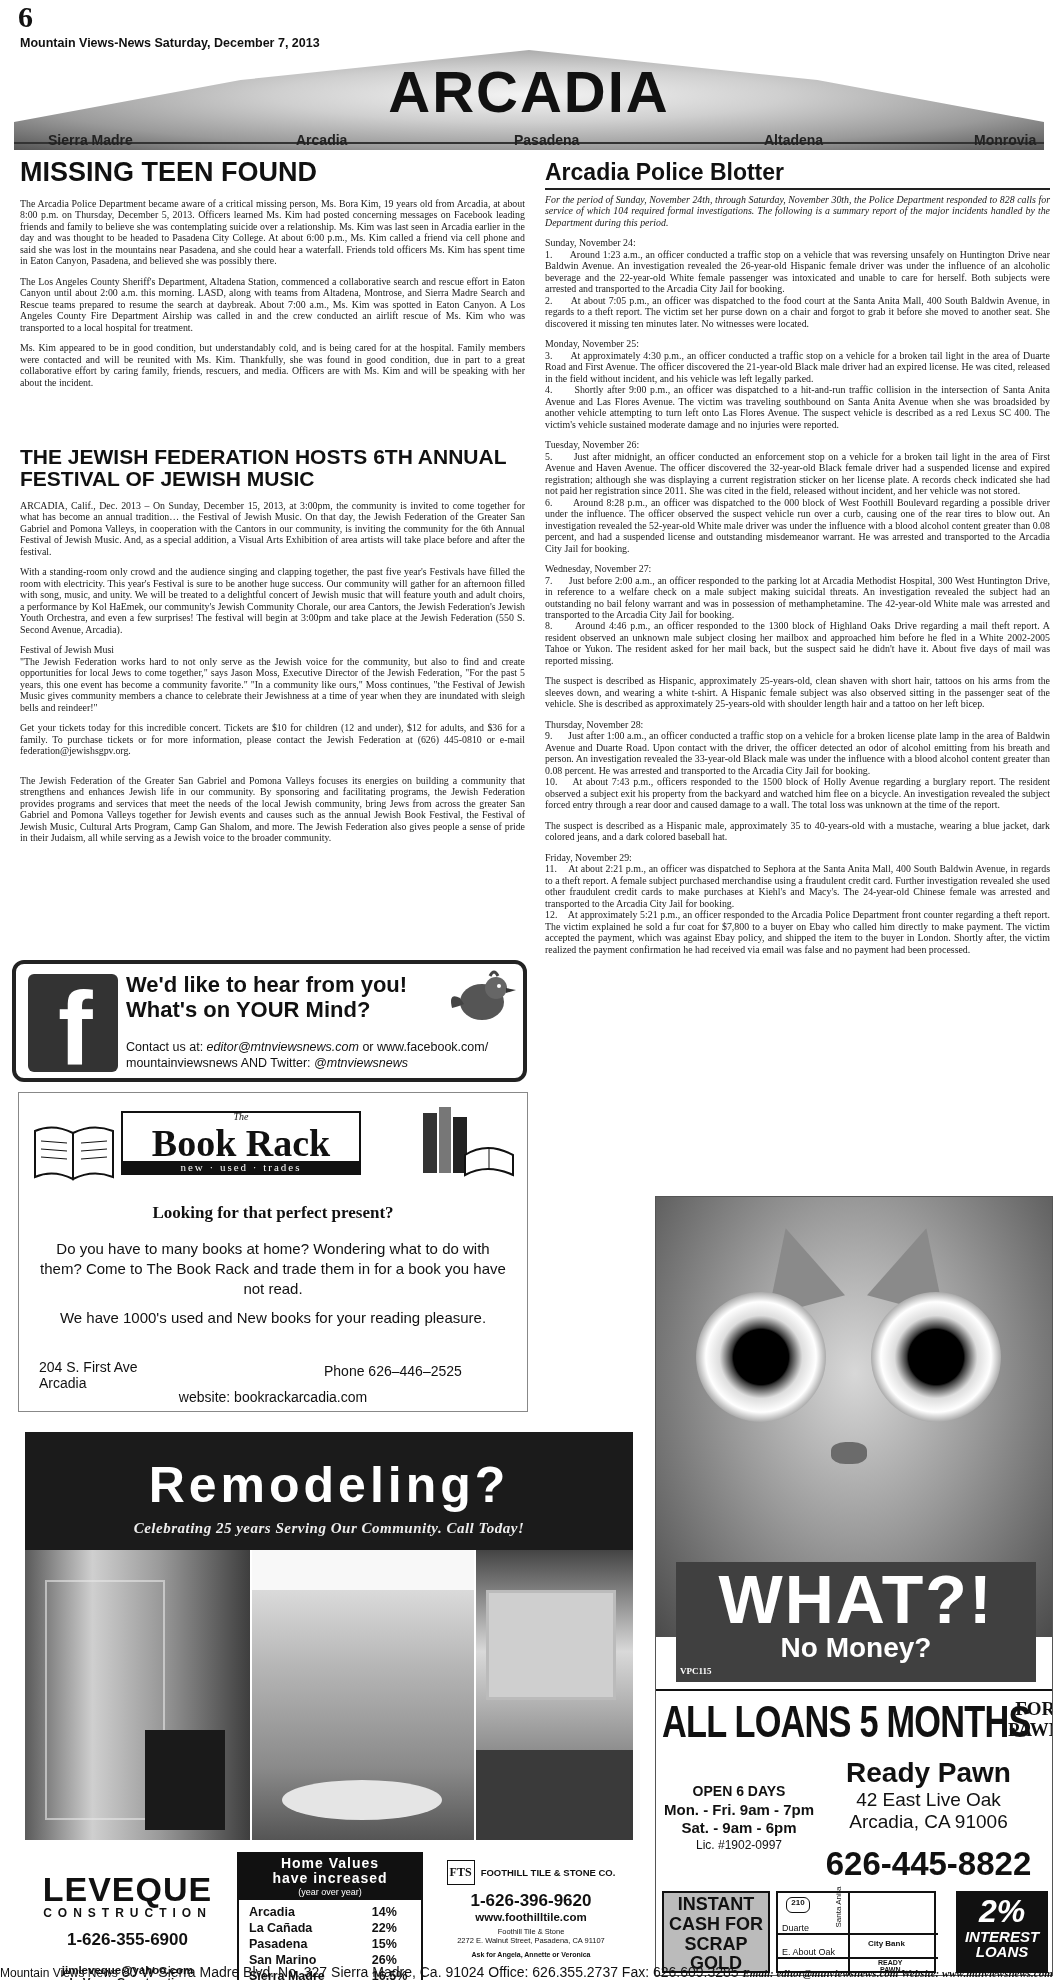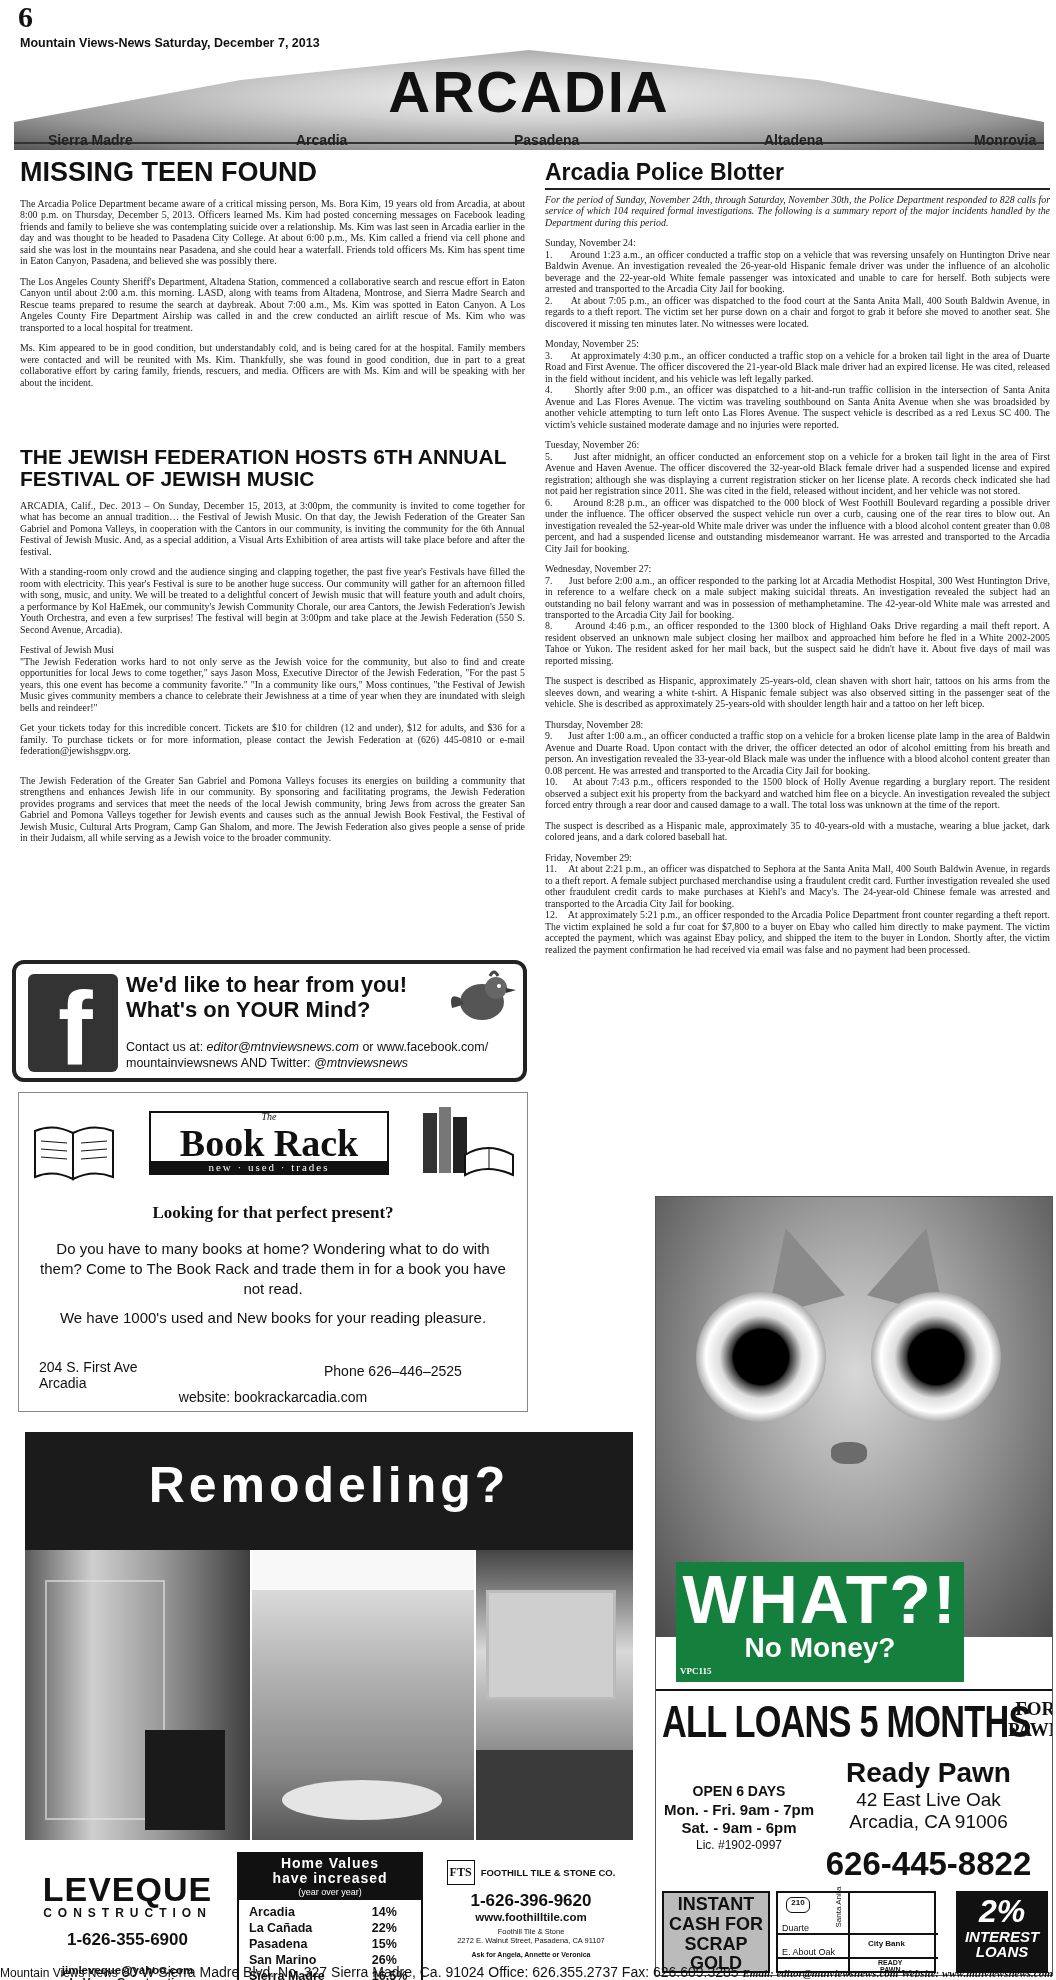--- a/index.html
+++ b/index.html
@@ -108,21 +108,21 @@
     <path d="M82 10 Q62 2 42 12 L42 58 Q62 48 82 56 Z" fill="#fff" stroke="#111" stroke-width="2"></path>
     <g stroke="#111" stroke-width="1">
         <line x1="10" y1="20" x2="36" y2="22"></line>
         <line x1="10" y1="28" x2="36" y2="30"></line>
         <line x1="10" y1="36" x2="36" y2="38"></line>
         <line x1="50" y1="22" x2="76" y2="20"></line>
         <line x1="50" y1="30" x2="76" y2="28"></line>
         <line x1="50" y1="38" x2="76" y2="36"></line>
       </g>
   </svg>
-  <div class="abs" style="left:130px;top:18px;width:240px;height:64px;border:2px solid #111;">
+  <div class="abs" style="left:102px;top:18px;width:240px;height:64px;border:2px solid #111;">
     <div class="abs serif italic" style="left:0;right:0;top:-2px;text-align:center;font-size:10px;">The</div>
     <div class="abs serif" style="left:0;right:0;top:8px;text-align:center;font-size:38px;font-weight:bold;">Book Rack</div>
     <div class="abs serif" style="left:0;right:0;top:48px;text-align:center;font-size:11px;background:#111;color:#fff;letter-spacing:2px;">new · used · trades</div>
   </div>
   <svg class="abs" style="left:398px;top:10px" width="100" height="78" viewBox="0 0 100 78">
     <rect x="6" y="10" width="14" height="60" fill="#333"></rect>
       <rect x="22" y="4" width="12" height="66" fill="#777"></rect>
     <rect x="36" y="14" width="14" height="56" fill="#222"></rect>
     <path d="M48 52 Q70 38 96 52 L96 72 Q70 60 48 72 Z" fill="#fff" stroke="#111" stroke-width="2"></path>
     <line x1="72" y1="45" x2="72" y2="66" stroke="#111"></line>
@@ -160,20 +160,21 @@
   <p>10.&nbsp;&nbsp;&nbsp;&nbsp;At about 7:43 p.m., officers responded to the 1500 block of Holly Avenue regarding a burglary report. The resident observed a subject exit his property from the backyard and watched him flee on a bicycle. An investigation revealed the subject forced entry through a rear door and caused damage to a wall. The total loss was unknown at the time of the report.</p>
   <p>The suspect is described as a Hispanic male, approximately 35 to 40-years-old with a mustache, wearing a blue jacket, dark colored jeans, and a dark colored baseball hat.</p>
   <p class="tight">Friday, November 29:</p>
   <p class="tight">11.&nbsp;&nbsp;&nbsp;&nbsp;At about 2:21 p.m., an officer was dispatched to Sephora at the Santa Anita Mall, 400 South Baldwin Avenue, in regards to a theft report. A female subject purchased merchandise using a fraudulent credit card. Further investigation revealed she used other fraudulent credit cards to make purchases at Kiehl's and Macy's. The 24-year-old Chinese female was arrested and transported to the Arcadia City Jail for booking.</p>
   <p>12.&nbsp;&nbsp;&nbsp;&nbsp;At approximately 5:21 p.m., an officer responded to the Arcadia Police Department front counter regarding a theft report. The victim explained he sold a fur coat for $7,800 to a buyer on Ebay who called him directly to make payment. The victim accepted the payment, which was against Ebay policy, and shipped the item to the buyer in London. Shortly after, the victim realized the payment confirmation he had received via email was false and no payment had been processed.</p>
 </div>
 
 <div class="abs remodel-ad">
   <div class="remodel-top">
     <div class="abs sans" style="left:0;right:0;top:24px;text-align:center;color:#fff;font-size:50px;font-weight:bold;letter-spacing:4px;">Remodeling?</div>
+    <div class="abs serif italic" style="left:0;right:0;top:88px;text-align:center;color:#eee;font-size:15px;font-weight:bold;letter-spacing:0.5px;">Celebrating 25 years Serving Our Community. Call Today!</div>
   </div>
   <div class="photos">
     <div class="photo" style="left:0;width:225px;background:linear-gradient(90deg,#5a5a5a,#cfcfcf 30%,#9a9a9a 60%,#3e3e3e);">
       <div class="abs" style="left:20px;top:30px;width:120px;height:240px;border:2px solid #e8e8e8;opacity:.6;"></div>
       <div class="abs" style="left:120px;top:180px;width:80px;height:100px;background:#1a1a1a;"></div>
     </div>
     <div class="photo" style="left:227px;width:222px;background:linear-gradient(180deg,#ededed,#b6b6b6 40%,#8a8a8a 75%,#555);">
       <div class="abs" style="left:0;top:0;width:222px;height:40px;background:#f8f8f8;"></div>
       <div class="abs" style="left:30px;top:230px;width:160px;height:40px;border-radius:50%;background:#e5e5e5;"></div>
     </div>
@@ -240,21 +241,21 @@
 </div>
 
 <div class="abs pawn-ad">
   <div class="abs" style="left:0;top:0;width:398px;height:440px;background:radial-gradient(ellipse at 50% 40%, #d8d8d8 0%, #9a9a9a 45%, #4a4a4a 100%);">
     <div class="abs" style="left:100px;top:30px;width:0;height:0;border-left:40px solid transparent;border-right:40px solid transparent;border-bottom:80px solid #8a8a8a;transform:rotate(-15deg);"></div>
     <div class="abs" style="left:220px;top:30px;width:0;height:0;border-left:40px solid transparent;border-right:40px solid transparent;border-bottom:80px solid #8a8a8a;transform:rotate(15deg);"></div>
     <div class="abs" style="left:40px;top:95px;width:130px;height:130px;border-radius:50%;background:radial-gradient(circle,#000 0 30%,#333 32%,#ddd 45%,#fff 60%,#888 75%);"></div>
     <div class="abs" style="left:215px;top:95px;width:130px;height:130px;border-radius:50%;background:radial-gradient(circle,#000 0 30%,#333 32%,#ddd 45%,#fff 60%,#888 75%);"></div>
     <div class="abs" style="left:175px;top:245px;width:36px;height:22px;border-radius:40%;background:#6b6b6b;"></div>
   </div>
-  <div class="abs" style="left:20px;top:365px;width:288px;height:120px;background:#15803d;text-decoration:underline;">
+  <div class="abs" style="left:20px;top:365px;width:360px;height:120px;background:#404040;text-decoration:underline;">
     <div class="abs sans" style="left:0;right:0;top:-2px;text-align:center;color:#fff;font-size:68px;font-weight:bold;letter-spacing:2px;">WHAT?!</div>
     <div class="abs sans" style="left:0;right:0;top:70px;text-align:center;color:#fff;font-size:28px;font-weight:bold;">No Money?</div>
     <div class="abs serif" style="left:4px;top:104px;color:#fff;font-size:9px;font-weight:bold;">VPC115</div>
   </div>
   <div class="abs" style="left:0;top:492px;width:398px;height:2px;background:#111;"></div>
   <div class="abs sans" style="left:6px;top:500px;font-size:44px;font-weight:bold;transform:scaleX(0.78);transform-origin:left;white-space:nowrap;letter-spacing:-1px;">ALL LOANS 5 MONTHS</div>
   <div class="abs serif" style="left:352px;top:502px;font-size:19px;font-weight:bold;line-height:1.1;text-align:center;">
       <div>FOR</div>
       <div>PAWN</div>
     </div>

